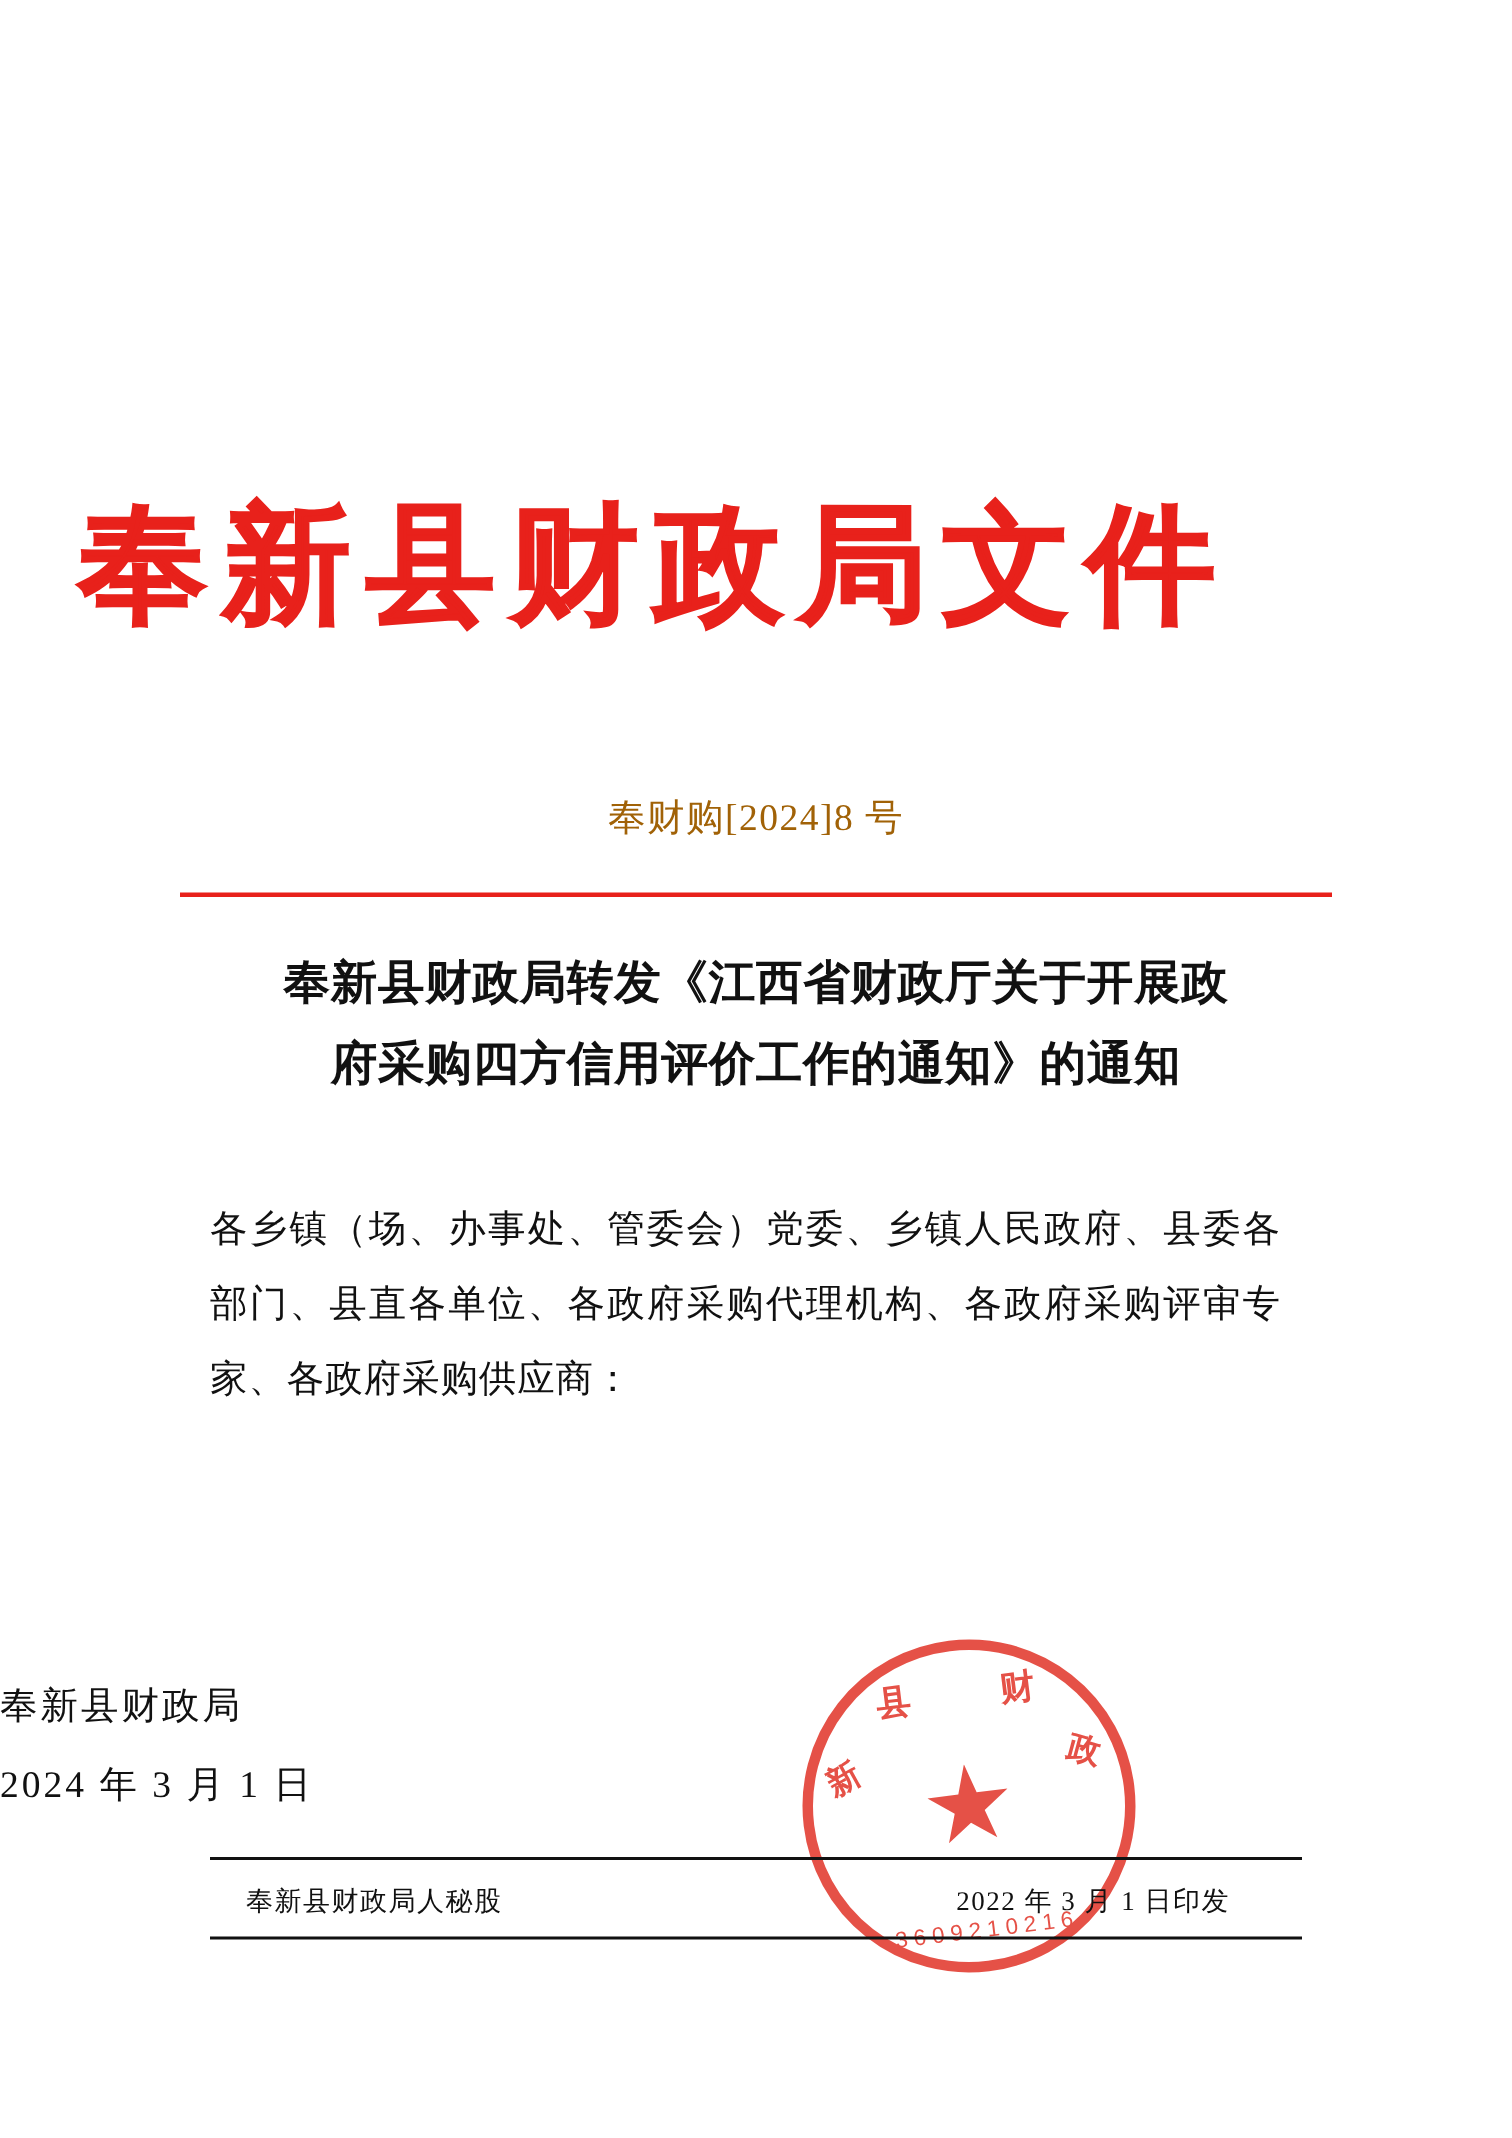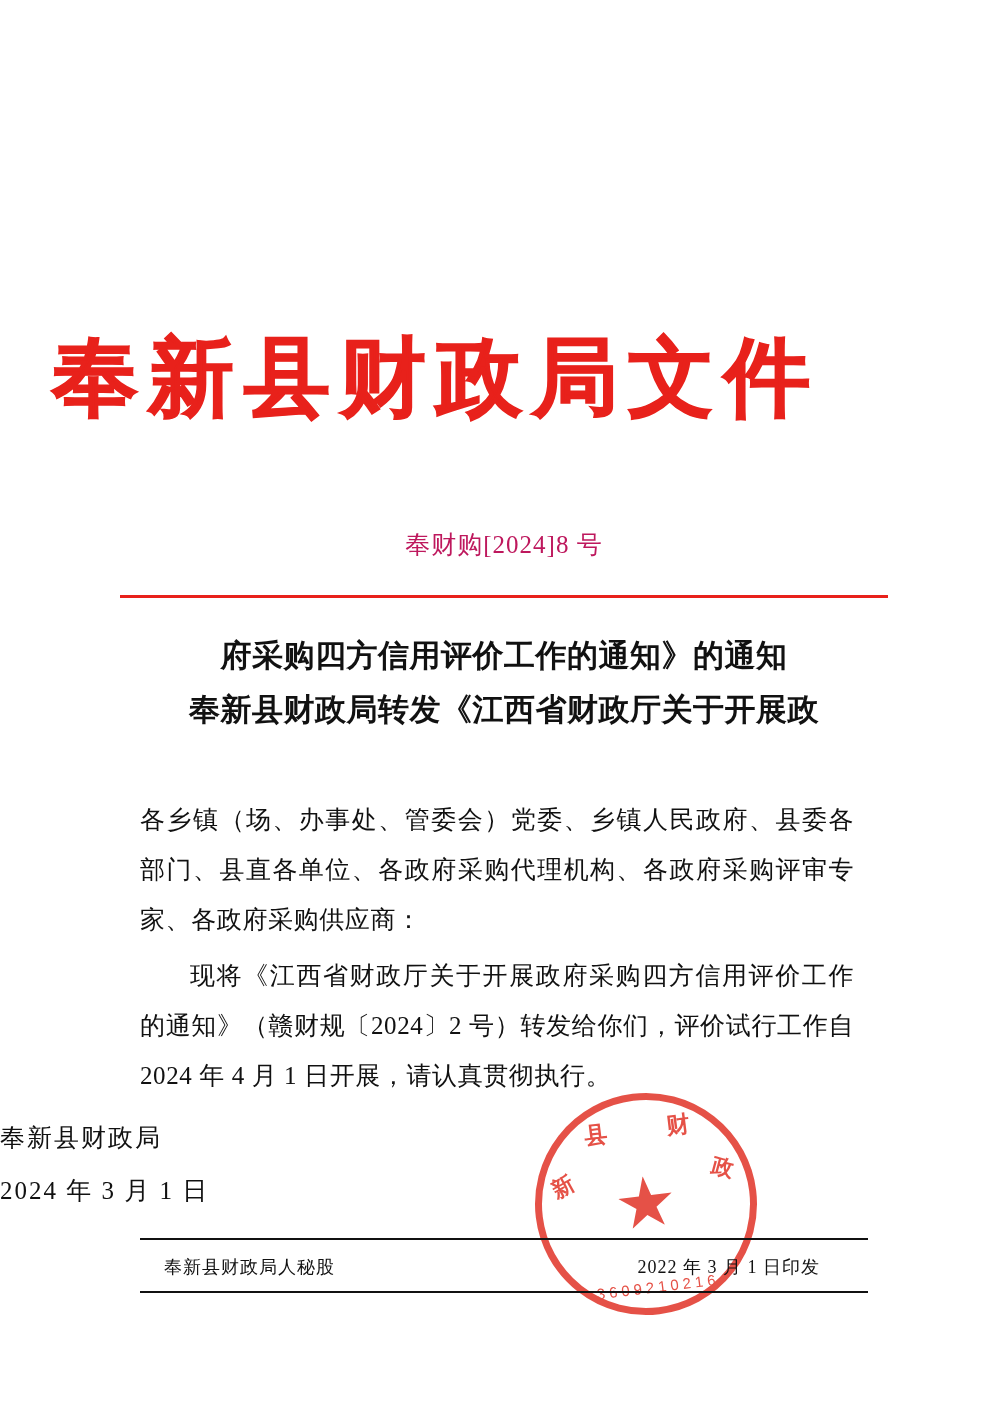--- a/index.html
+++ b/index.html
@@ -45,21 +45,21 @@
 
   
   .doc-number {
     position: absolute;
     top: 528px;
     left: 0;
     width: 1008px;
     text-align: center;
     font-size: 25px;
     letter-spacing: 1px;
-    color: #be185d;
+    color: #a16207;
     font-family: "Liberation Serif", "DejaVu Serif", serif;
   }
 
   
   .red-rule {
     position: absolute;
     top: 595px;
     left: 120px;
     width: 768px;
     height: 3px;
@@ -234,27 +234,26 @@
 
   <div class="masthead">
     <div class="masthead-title">奉新县财政局文件</div>
   </div>
 
   <div class="doc-number">奉财购[2024]8 号</div>
 
   <div class="red-rule"></div>
 
   <div class="doc-title">
+    <div>奉新县财政局转发《江西省财政厅关于开展政</div>
     <div>府采购四方信用评价工作的通知》的通知</div>
-    <div>奉新县财政局转发《江西省财政厅关于开展政</div>
   </div>
 
   <div class="body-block">
     <p class="para">各乡镇（场、办事处、管委会）党委、乡镇人民政府、县委各部门、县直各单位、各政府采购代理机构、各政府采购评审专家、各政府采购供应商：</p>
-    <p class="para indent">现将《江西省财政厅关于开展政府采购四方信用评价工作的通知》（赣财规〔2024〕2 号）转发给你们，评价试行工作自 2024 年 4 月 1 日开展，请认真贯彻执行。</p>
   </div>
 
   <div class="signature">
     <div class="sig-line">奉新县财政局</div>
     <div class="sig-line">2024 年 3 月 1 日</div>
   </div>
 
   <div class="seal">
     <div class="seal-top-text">县 财</div>
     <div class="seal-left-text">新</div>

